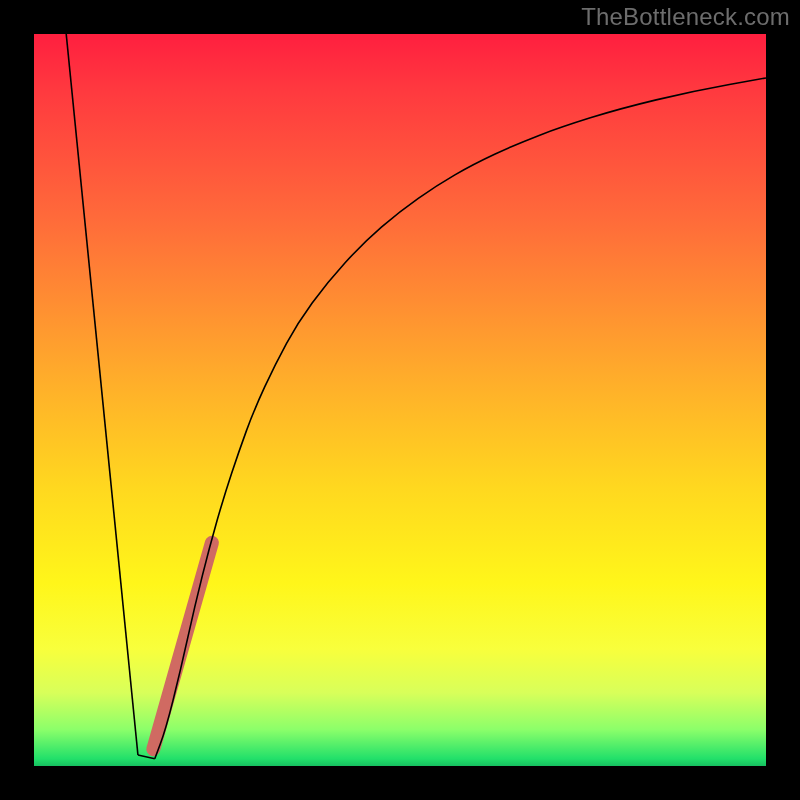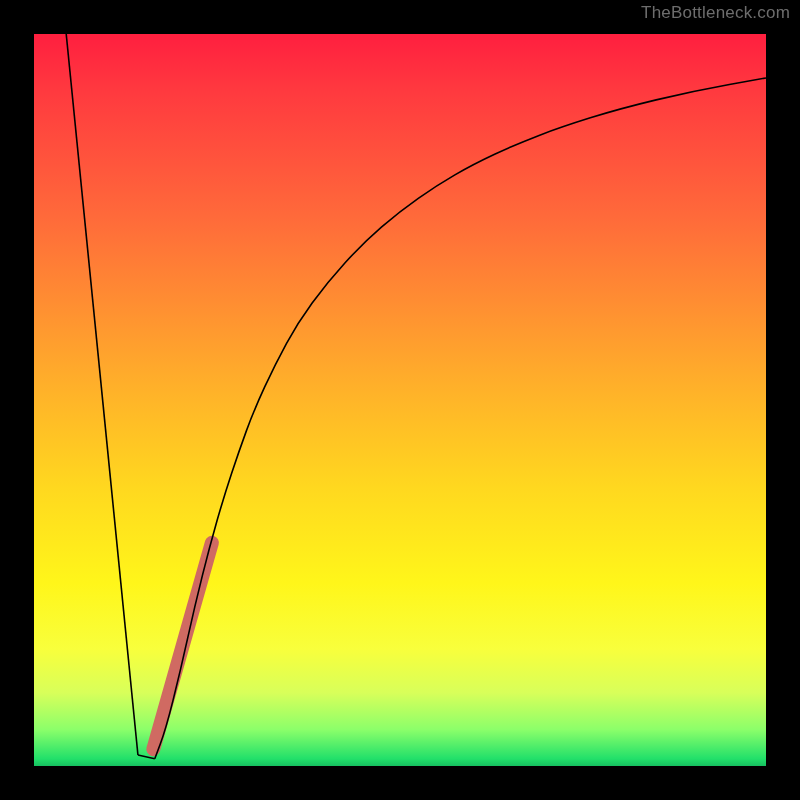--- a/index.html
+++ b/index.html
@@ -37,21 +37,21 @@
       #8cff6a 95%,
       #22e06a 99%,
       #16c060 100%
     );
   }
   .watermark {
     position: absolute;
     top: 3px;
     right: 10px;
     color: #6d6d6d;
-    font-size: 17px;
+    font-size: 24px;
     letter-spacing: 0.2px;
     font-weight: 400;
     user-select: none;
   }
   svg.curves {
     position: absolute;
     left: 0;
     top: 0;
     width: 732px;
     height: 732px;

